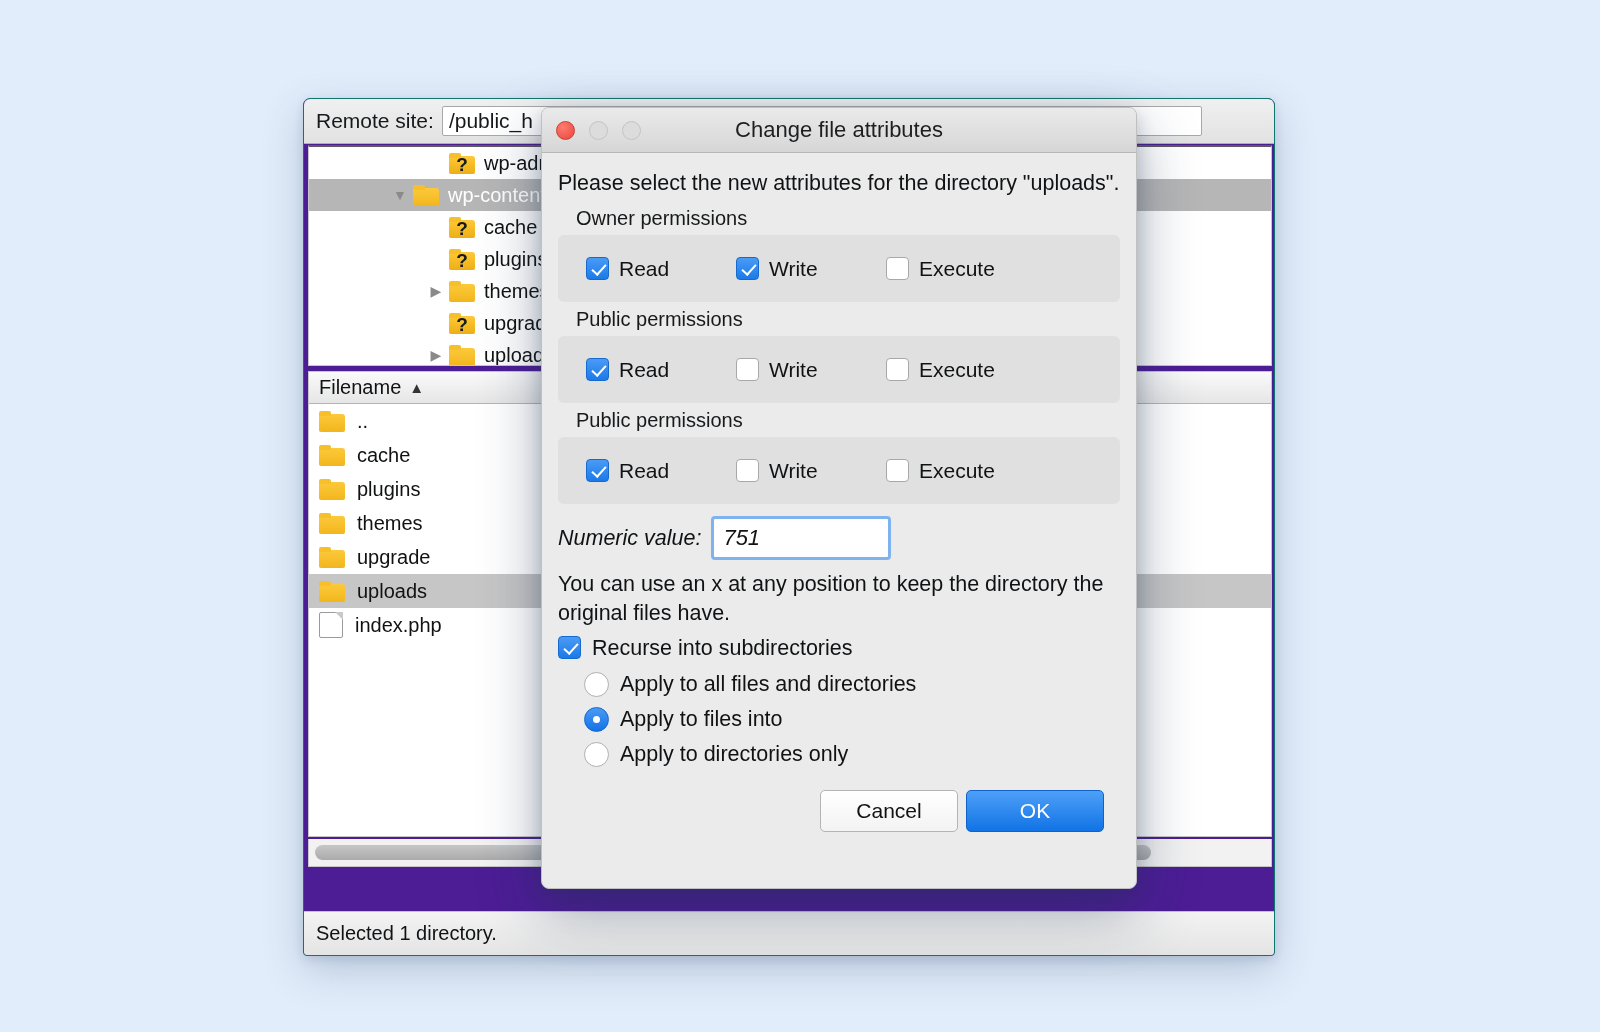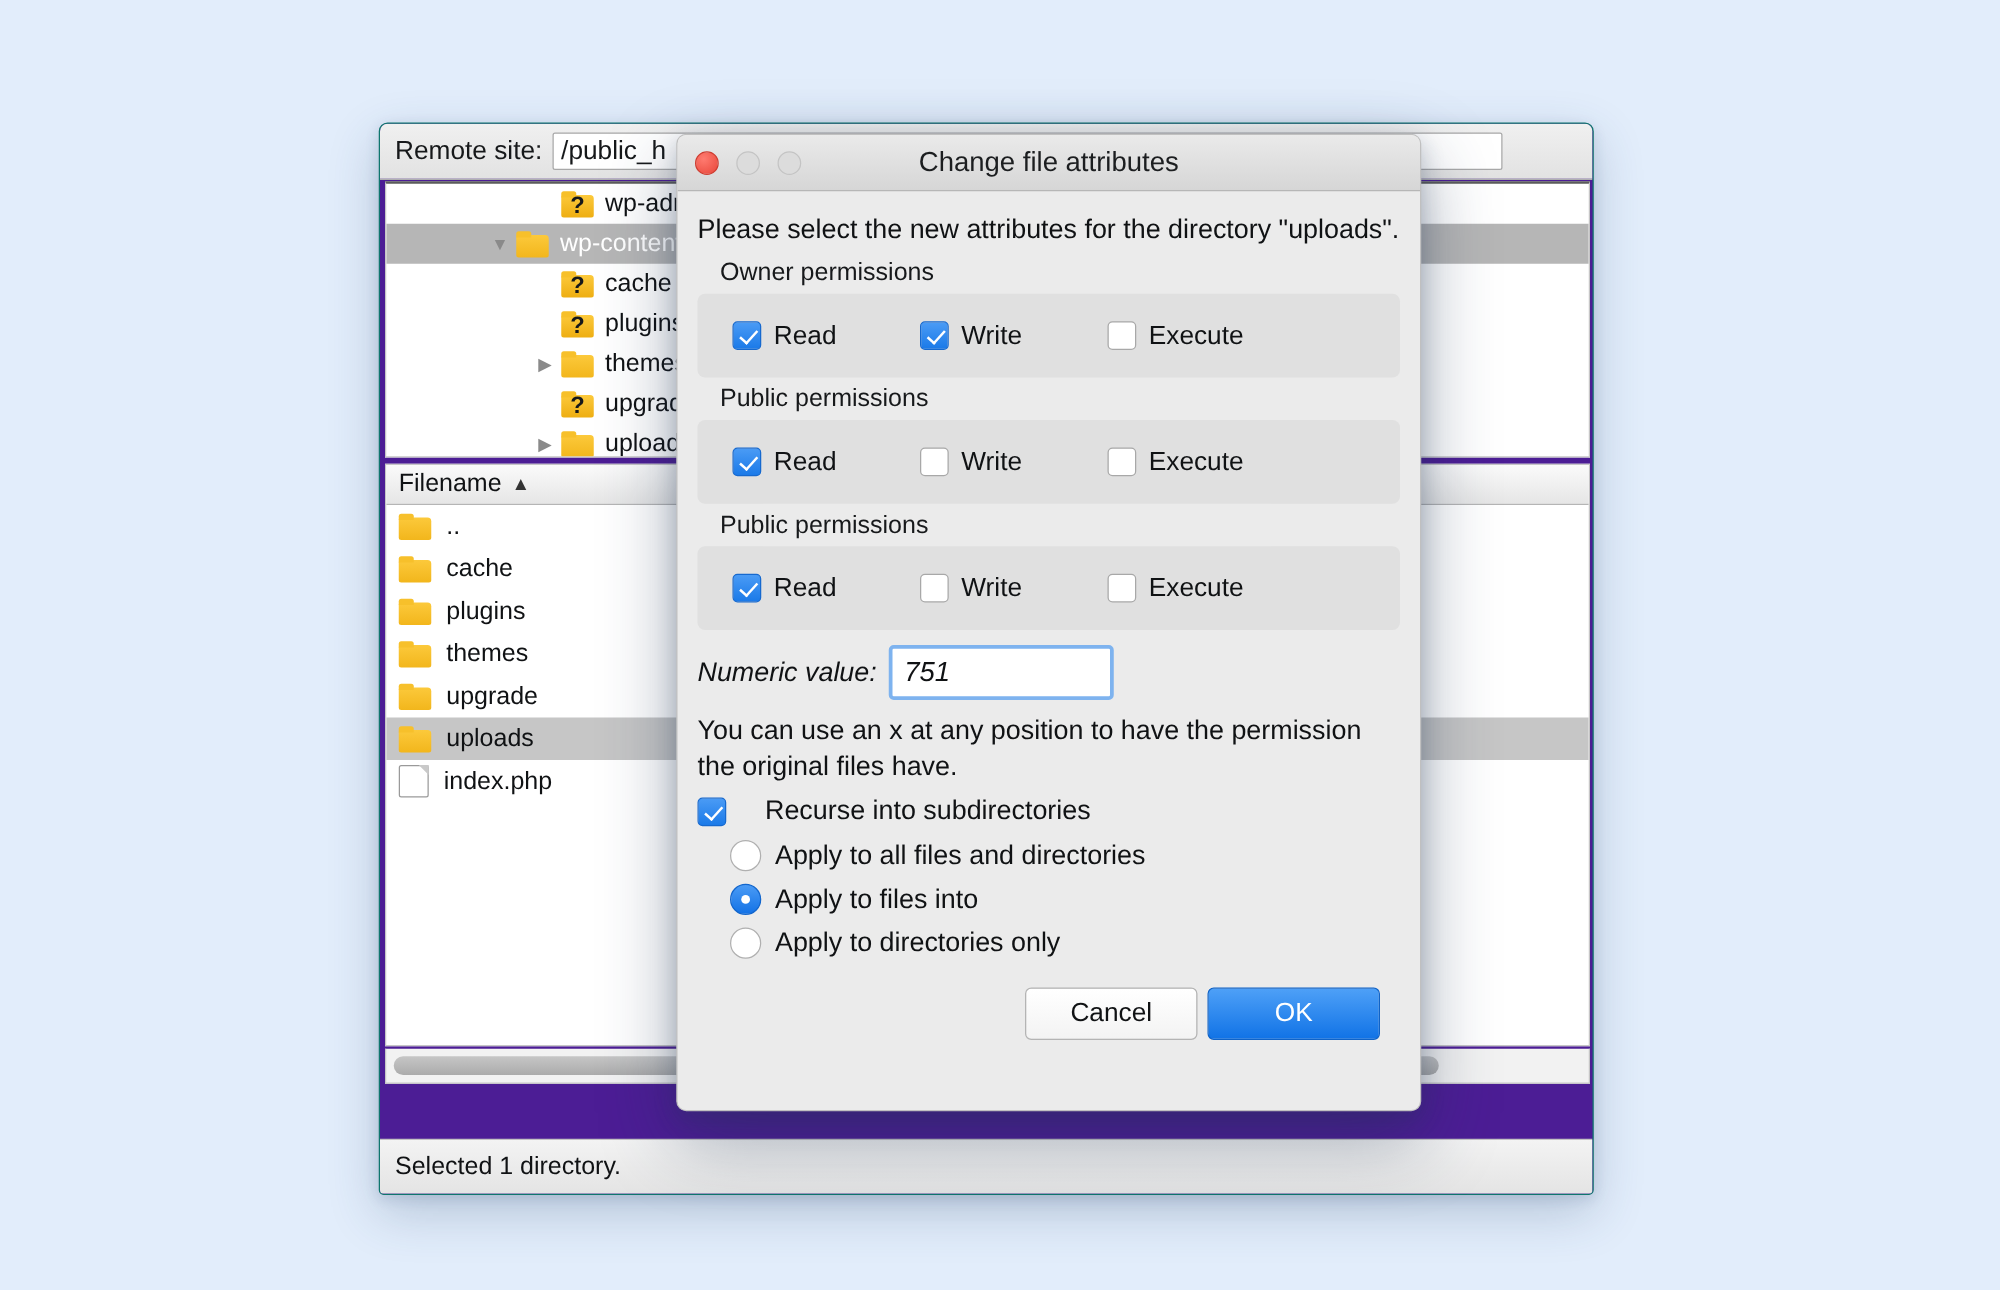--- a/index.html
+++ b/index.html
@@ -216,21 +216,21 @@
     border: 3px solid #7eb3ef;
     border-radius: 4px;
     display: flex; align-items: center;
     padding-left: 9px;
     font-size: 22px; color: #101214;
   }
   #hint {
     font-size: 21.5px; color: #101214; line-height: 1.32;
     margin-bottom: 9px;
   }
-  #recurse-row { display: flex; align-items: flex-end; margin-bottom: 6px; gap: 20px; }
+  #recurse-row { display: flex; align-items: flex-start; margin-bottom: 6px; }
   #recurse-row .cbox { margin-right: 11px; }
   #recurse-lbl { font-size: 21.5px; color: #101214; }
 
   .radio-row { display: flex; align-items: center; margin-left: 26px; height: 35px; }
   .radio {
     width: 25px; height: 25px; border-radius: 50%;
     flex: none; margin-right: 11px;
     background: #fff; border: 1px solid #b0b0b0;
     position: relative;
   }
@@ -454,21 +454,21 @@
             <span class="perm-lbl">Execute</span>
           </div>
         </div>
       </div>
 
     <div id="numeric-row">
       <span id="numeric-label">Numeric value:</span>
       <div id="numeric-field">751</div>
     </div>
 
-    <div id="hint">You can use an x at any position to have the permission the original files have.</div>
+    <div id="hint">You can use an x at any position to keep the directory the original files have.</div>
 
     <div id="recurse-row">
       <span class="cbox on"></span>
       <span id="recurse-lbl">Recurse into subdirectories</span>
     </div>
 
     <div id="radio-group">
         <div class="radio-row">
           <span class="radio"></span>
           <span class="radio-lbl">Apply to all files and directories</span>

